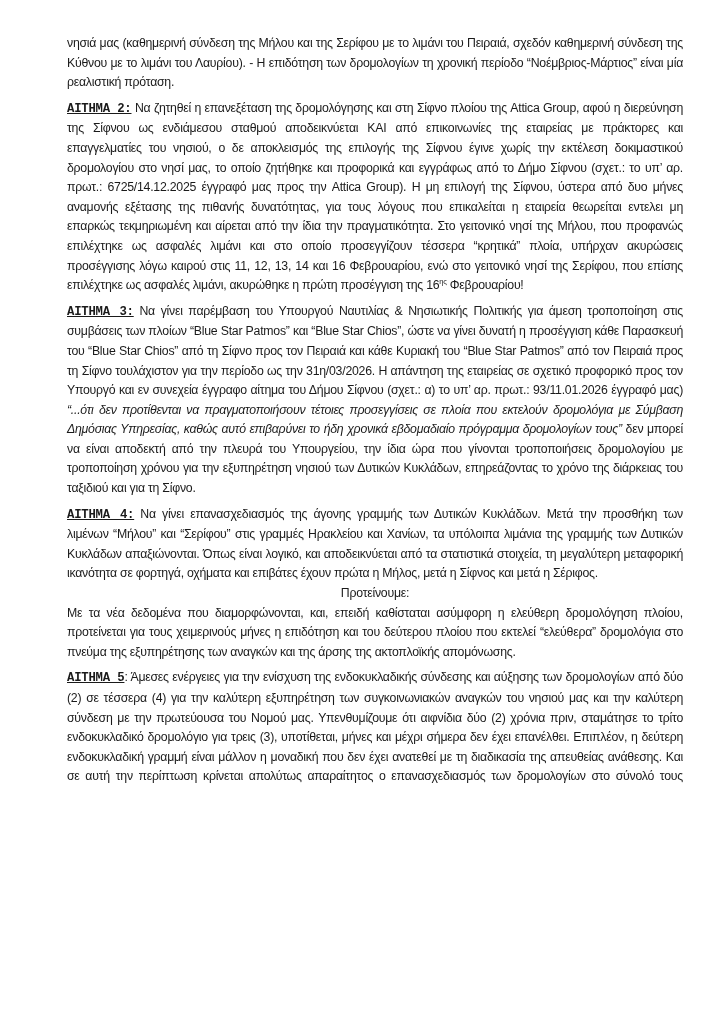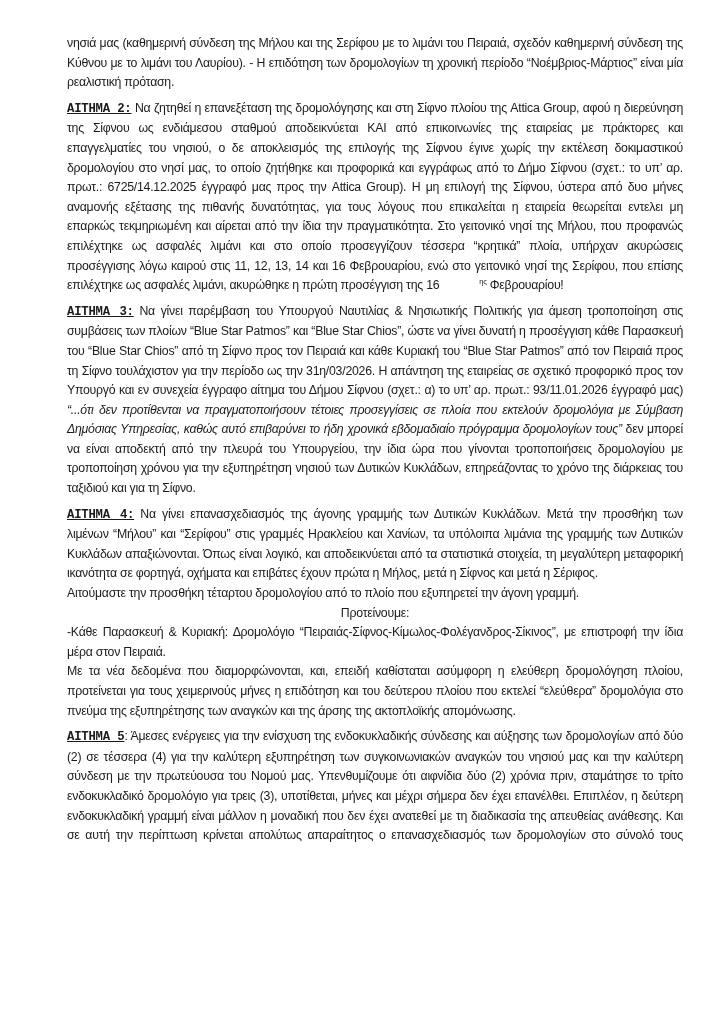--- a/index.html
+++ b/index.html
@@ -15,35 +15,33 @@
     line-height: 19.6px;
     color: #1a1a1a;
     letter-spacing: -0.25px;
   }
   .p { margin: 0; text-align: justify; }
   .gap { margin-top: 6px; }
   .center { text-align: center; }
   .req { font-weight: bold; text-decoration: underline; font-family: Liberation Mono, monospace; }
   b { font-weight: normal; }
   i { }
-  sup { font-size: 7.5px; line-height: 0; vertical-align: super; margin-left: 40px; }
+  sup { font-size: 7.5px; line-height: 0; vertical-align: super; }
   .last { text-align-last: justify; }
 </style>
 </head>
 <body>
 
 <div class="page">
 
   <p class="p"><span>νησιά μας (καθημερινή σύνδεση της Μήλου και της Σερίφου με το λιμάνι του Πειραιά, σχεδόν καθημερινή σύνδεση της Κύθνου με το λιμάνι του Λαυρίου). - Η επιδότηση των δρομολογίων τη χρονική περίοδο “Νοέμβριος-Μάρτιος” είναι μία ρεαλιστική πρόταση.</span></p>
 
   <p class="p gap"><span class="req">ΑΙΤΗΜΑ 2:</span><span> Να ζητηθεί η επανεξέταση της δρομολόγησης και στη Σίφνο πλοίου της Attica Group, αφού η διερεύνηση της Σίφνου ως ενδιάμεσου σταθμού αποδεικνύεται </span><b>ΚΑΙ</b><span> από επικοινωνίες της εταιρείας με πράκτορες και επαγγελματίες  του νησιού, ο δε αποκλεισμός της επιλογής της Σίφνου έγινε </span><b>χωρίς την εκτέλεση δοκιμαστικού δρομολογίου στο νησί μας</b><span>, το οποίο ζητήθηκε και προφορικά και εγγράφως από το Δήμο Σίφνου (σχετ.: το υπ’ αρ. πρωτ.: </span><b>6725/14.12.2025</b><span> έγγραφό μας προς την Attica Group). Η μη επιλογή της Σίφνου, ύστερα από δυο μήνες αναμονής εξέτασης της πιθανής δυνατότητας, για τους λόγους που επικαλείται η εταιρεία θεωρείται εντελει μη επαρκώς τεκμηριωμένη και αίρεται από την ίδια την πραγματικότητα. Στο γειτονικό νησί της Μήλου, που προφανώς επιλέχτηκε ως ασφαλές λιμάνι και στο οποίο προσεγγίζουν τέσσερα “κρητικά” πλοία, υπήρχαν ακυρώσεις προσέγγισης λόγω καιρού στις 11, 12, 13, 14 και 16 Φεβρουαρίου, ενώ στο γειτονικό νησί της Σερίφου, που επίσης επιλέχτηκε ως ασφαλές λιμάνι, ακυρώθηκε η πρώτη προσέγγιση της  16</span><sup>ης</sup><span> Φεβρουαρίου!</span></p>
 
   <p class="p gap"><span class="req">ΑΙΤΗΜΑ 3:</span><span> Να γίνει παρέμβαση του Υπουργού Ναυτιλίας &amp; Νησιωτικής Πολιτικής για </span><b>άμεση τροποποίηση</b><span> στις συμβάσεις των πλοίων “Blue Star Patmos” και “Blue Star Chios”, ώστε να γίνει δυνατή η προσέγγιση κάθε Παρασκευή του “Blue Star Chios” από τη Σίφνο προς τον Πειραιά και κάθε Κυριακή του “Blue Star Patmos” από τον Πειραιά προς τη Σίφνο τουλάχιστον για την περίοδο ως την 31η/03/2026. Η απάντηση της εταιρείας σε σχετικό προφορικό προς τον Υπουργό και εν συνεχεία έγγραφο αίτημα του Δήμου Σίφνου (σχετ.: α) το υπ’ αρ. πρωτ.: </span><b>93/11.01.2026</b><span> έγγραφό μας) </span><i>“...ότι δεν προτίθενται να πραγματοποιήσουν τέτοιες προσεγγίσεις σε πλοία που εκτελούν δρομολόγια με Σύμβαση Δημόσιας Υπηρεσίας, καθώς αυτό επιβαρύνει το ήδη χρονικά εβδομαδιαίο πρόγραμμα δρομολογίων τους”</i><span>  δεν μπορεί να είναι αποδεκτή από την πλευρά του Υπουργείου, την ίδια ώρα που </span><b>γίνονται τροποποιήσεις δρομολογίου με τροποποίηση χρόνου για την εξυπηρέτηση νησιού των Δυτικών Κυκλάδων, επηρεάζοντας το χρόνο της διάρκειας του ταξιδιού και για τη Σίφνο.</b></p>
 
   <p class="p gap"><span class="req">ΑΙΤΗΜΑ 4:</span><span> Να γίνει επανασχεδιασμός της άγονης γραμμής των Δυτικών Κυκλάδων. Μετά την προσθήκη των λιμένων “Μήλου” και “Σερίφου” στις γραμμές Ηρακλείου και Χανίων, τα υπόλοιπα λιμάνια της γραμμής των Δυτικών Κυκλάδων απαξιώνονται. Όπως είναι λογικό, και αποδεικνύεται από τα στατιστικά στοιχεία, τη μεγαλύτερη μεταφορική ικανότητα σε φορτηγά, οχήματα και επιβάτες έχουν πρώτα η Μήλος, μετά η Σίφνος και μετά η Σέριφος.</span></p>
-  <p class="p"><span>Αιτούμαστε την προσθήκη τέταρτου δρομολογίου από το πλοίο που εξυπηρετεί την άγονη γραμμή.</span></p>
   <p class="p center"><span>Προτείνουμε:</span></p>
-  <p class="p"><b>-Κάθε Παρασκευή &amp; Κυριακή:</b><span> Δρομολόγιο “Πειραιάς-Σίφνος-Κίμωλος-Φολέγανδρος-Σίκινος”, με επιστροφή την ίδια μέρα στον Πειραιά.</span></p>
   <p class="p"><span>Με τα νέα δεδομένα που διαμορφώνονται, και, επειδή καθίσταται ασύμφορη η ελεύθερη δρομολόγηση  πλοίου, προτείνεται για τους χειμερινούς μήνες </span><b>η επιδότηση και του δεύτερου πλοίου που εκτελεί “ελεύθερα” δρομολόγια στο πνεύμα της εξυπηρέτησης των αναγκών και της άρσης της ακτοπλοϊκής απομόνωσης.</b></p>
 
   <p class="p gap last"><span class="req">ΑΙΤΗΜΑ 5</span><span>: Άμεσες ενέργειες για την ενίσχυση της ενδοκυκλαδικής σύνδεσης και αύξησης των δρομολογίων από δύο (2) σε τέσσερα (4) για την καλύτερη εξυπηρέτηση των συγκοινωνιακών αναγκών του νησιού μας και την καλύτερη σύνδεση με την πρωτεύουσα του Νομού μας. Υπενθυμίζουμε ότι αιφνίδια δύο (2) χρόνια πριν, σταμάτησε το τρίτο ενδοκυκλαδικό δρομολόγιο για τρεις (3), υποτίθεται, μήνες και μέχρι σήμερα δεν έχει επανέλθει. Επιπλέον, η δεύτερη ενδοκυκλαδική γραμμή είναι μάλλον η μοναδική που </span><b>δεν</b><span> έχει ανατεθεί με τη διαδικασία της απευθείας ανάθεσης. Και σε αυτή την περίπτωση κρίνεται απολύτως απαραίτητος ο επανασχεδιασμός των δρομολογίων στο σύνολό τους</span></p>
 
 </div>
 
 </body></html>

